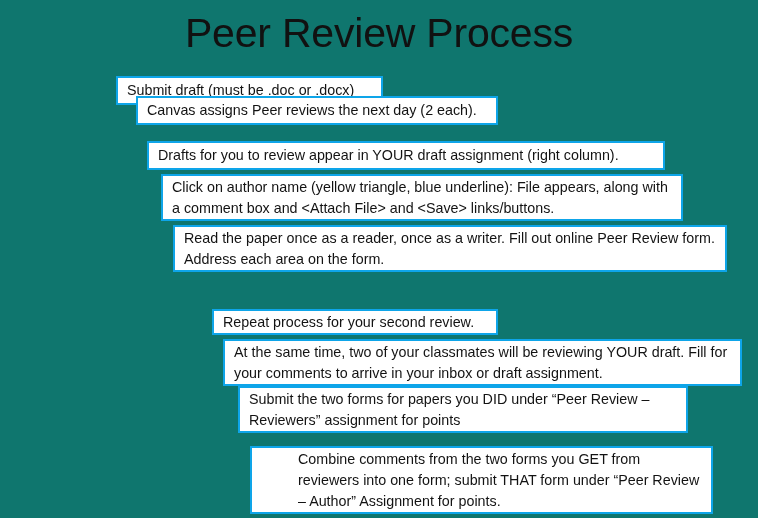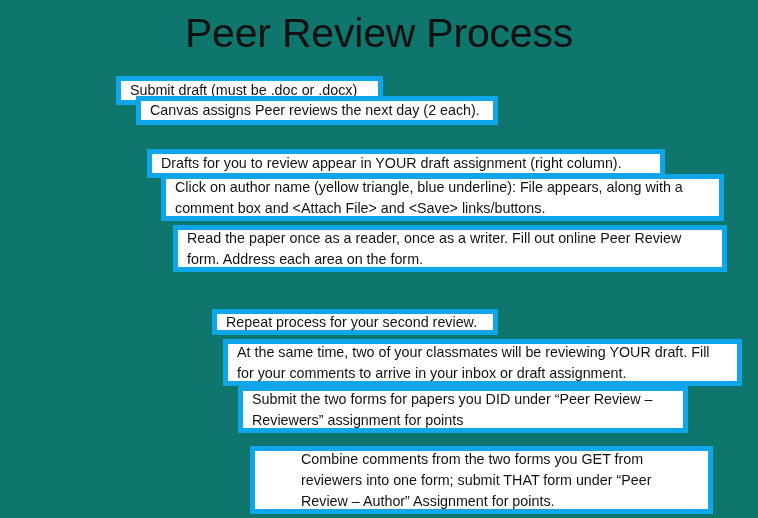--- a/index.html
+++ b/index.html
@@ -61,21 +61,21 @@
     color: #1a1a1a;
     letter-spacing: 0.2px;
     pointer-events: none;
   }
 
   
   .step-box {
     position: absolute;
     box-sizing: border-box;
     background: #ffffff;
-    border: 5px solid #0ea5e9;
+    border: 2px solid #0ea5e9;
     display: flex;
     align-items: center;
   }
   .step-text {
     display: block;
     width: 100%;
     padding: 0 7px 0 9px;
     font-size: 14.3px;
     line-height: 21px;
     color: #131313;
@@ -91,25 +91,25 @@
 
 
   <div class="step-box" style="left:116px; top:76px; width:267px; height:29px;">
     <span class="step-text">Submit draft (must be .doc or .docx)</span>
   </div>
 
   <div class="step-box" style="left:136px; top:96px; width:362px; height:29px;justify-content:center;">
     <span class="step-text">Canvas assigns Peer reviews the next day (2 each).</span>
   </div>
 
-  <div class="step-box" style="left:147px; top:141px; width:518px; height:29px;margin-top:8px;">
+  <div class="step-box" style="left:147px; top:141px; width:518px; height:29px;">
     <span class="step-text">Drafts for you to review appear in YOUR draft assignment (right column).</span>
   </div>
 
-  <div class="step-box" style="left:161px; top:174px; width:563px; height:47px;">
+  <div class="step-box" style="left:161px; top:174px; width:522px; height:47px;">
     <span class="step-text">Click on author name (yellow triangle, blue underline): File appears, along with a comment box and &lt;Attach File&gt; and &lt;Save&gt; links/buttons.</span>
   </div>
 
   <div class="step-box" style="left:173px; top:225px; width:554px; height:47px;">
     <span class="step-text">Read the paper once as a reader, once as a writer.  Fill out online Peer Review form.  Address each area on the form.</span>
   </div>
 
 
   <div class="step-box" style="left:212px; top:309px; width:286px; height:26px;">
     <span class="step-text">Repeat process for your second review.</span>

